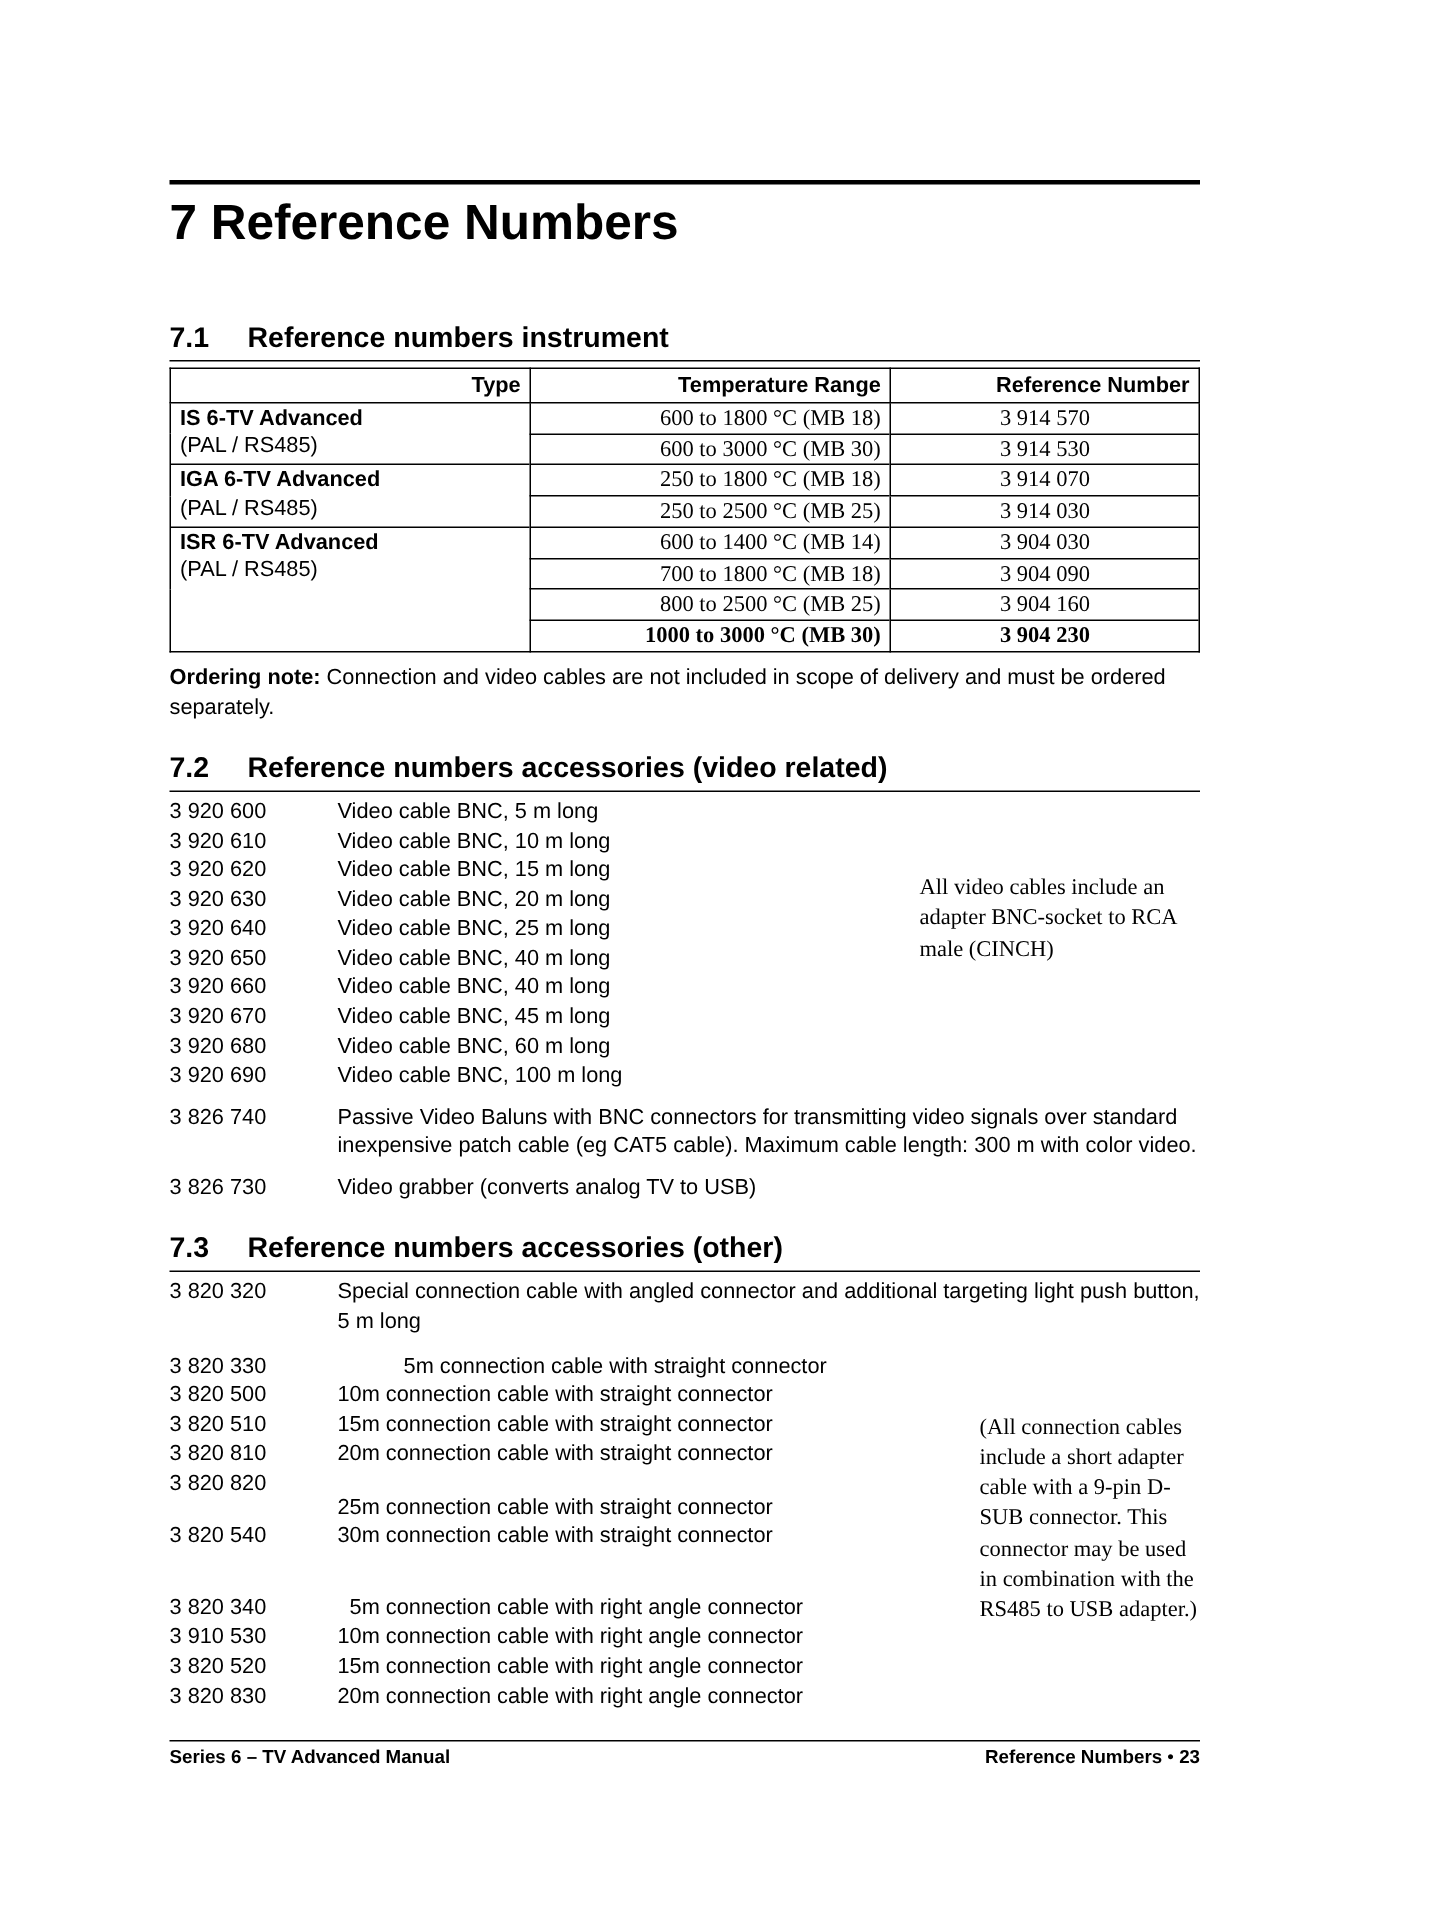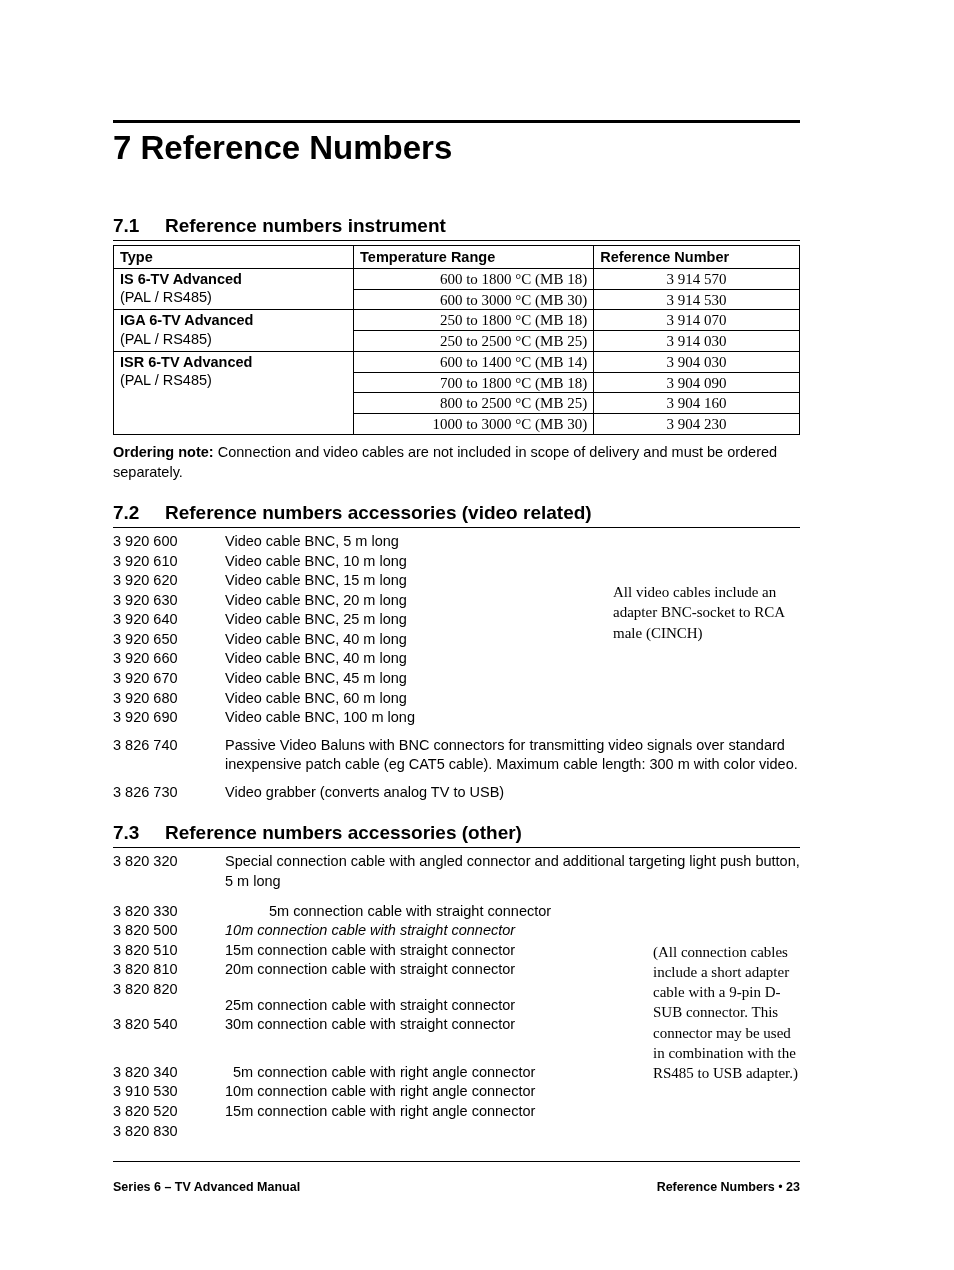--- a/index.html
+++ b/index.html
@@ -43,41 +43,41 @@
     border-collapse: collapse;
     font-family: "Times New Roman", serif;
     font-size: 15px;
   }
   table.instr th {
     font-family: "Segoe UI", "Trebuchet MS", sans-serif;
     font-weight: 900;
     font-size: 14.5px;
     border: 1.5px solid #000;
     padding: 3px 6px;
-    text-align: left;
+    text-align: right;
   }
   table.instr td {
     border-right: 1.5px solid #000;
     padding: 1px 6px 0 6px;
     line-height: 1.25;
   }
   table.instr td.type {
     border-left: 1.5px solid #000;
     font-family: "Segoe UI", "Trebuchet MS", sans-serif;
     font-size: 14.5px;
     vertical-align: top;
   }
   table.instr td.type .tline0 { font-weight: 900; }
   table.instr td.type .tline1 { font-weight: 400; }
   table.instr td.range { text-align:right; }
   table.instr td.ref { text-align:center; }
   table.instr tr.sub td.range,
   table.instr tr.sub td.ref { border-top: 0.5px solid #000; }
   table.instr tr.first td { border-top: 1.5px solid #000; }
-  table.instr tr.last td { border-bottom: 1.5px solid #000; }
+  table.instr tr.last td { border-bottom: 1.5px solid #000; font-weight: bold; }
   p.note {
     font-family: "Segoe UI", "Trebuchet MS", sans-serif;
     font-size: 14.5px;
     margin: 8px 0 0 0;
     line-height: 1.35;
   }
   p.note b { font-weight: 900; }
 
   .acc-table {
     display: flex;
@@ -101,27 +101,27 @@
   }
   .acc-row .rn { flex: 0 0 112px; }
   .acc-row .desc { flex: 1; }
 
   .acc-row.wide .desc { flex-basis: 600px; }
 
   .footer {
     position: absolute;
     left: 113px;
     right: 108px;
-    bottom: 76px;
+    bottom: 92px;
     border-top: 1.5px solid #000;
     display: flex;
     justify-content: space-between;
     font-family: "Segoe UI", "Trebuchet MS", sans-serif;
     font-size: 12.5px;
-    padding-top: 18px;
+    padding-top: 3px;
   }
   .footer b { font-weight: 900; }
   .bullet { font-family: Arial, sans-serif; }
 </style>
 </head>
 <body>
 
 <div class="page">
 
   <hr class="topbar">
@@ -253,21 +253,21 @@
   </div>
 
   <div class="acc-table">
     <div class="acc-left" id="cc-list" style="flex-basis:540px;">
         <div class="acc-row">
           <div class="rn">3 820 330</div>
           <div class="desc" style="white-space:pre;margin-left:36px;">  5m connection cable with straight connector</div>
         </div>
         <div class="acc-row">
           <div class="rn">3 820 500</div>
-          <div class="desc" style="white-space:pre;font-style:italic;">10m connection cable with straight connector</div>
+          <div class="desc" style="white-space:pre;">10m connection cable with straight connector</div>
         </div>
         <div class="acc-row">
           <div class="rn">3 820 510</div>
           <div class="desc" style="white-space:pre;">15m connection cable with straight connector</div>
         </div>
         <div class="acc-row">
           <div class="rn">3 820 810</div>
           <div class="desc" style="white-space:pre;">20m connection cable with straight connector</div>
         </div>
         <div class="acc-row">
@@ -286,20 +286,21 @@
         <div class="acc-row">
           <div class="rn">3 910 530</div>
           <div class="desc" style="white-space:pre;">10m connection cable with right angle connector</div>
         </div>
         <div class="acc-row">
           <div class="rn">3 820 520</div>
           <div class="desc" style="white-space:pre;">15m connection cable with right angle connector</div>
         </div>
         <div class="acc-row">
           <div class="rn">3 820 830</div>
+          <div class="desc" style="white-space:pre;">20m connection cable with right angle connector</div>
         </div>
       </div>
     <div class="acc-right" style="padding-top:40px;">(All connection cables include a short adapter cable with a 9-pin D-SUB connector. This connector may be used in combination with the RS485 to USB adapter.)</div>
   </div>
 
   <div class="footer">
     <div><b>Series 6 – TV Advanced Manual</b></div>
     <div>
       <b>Reference Numbers</b>
       <span class="bullet"> • </span>

